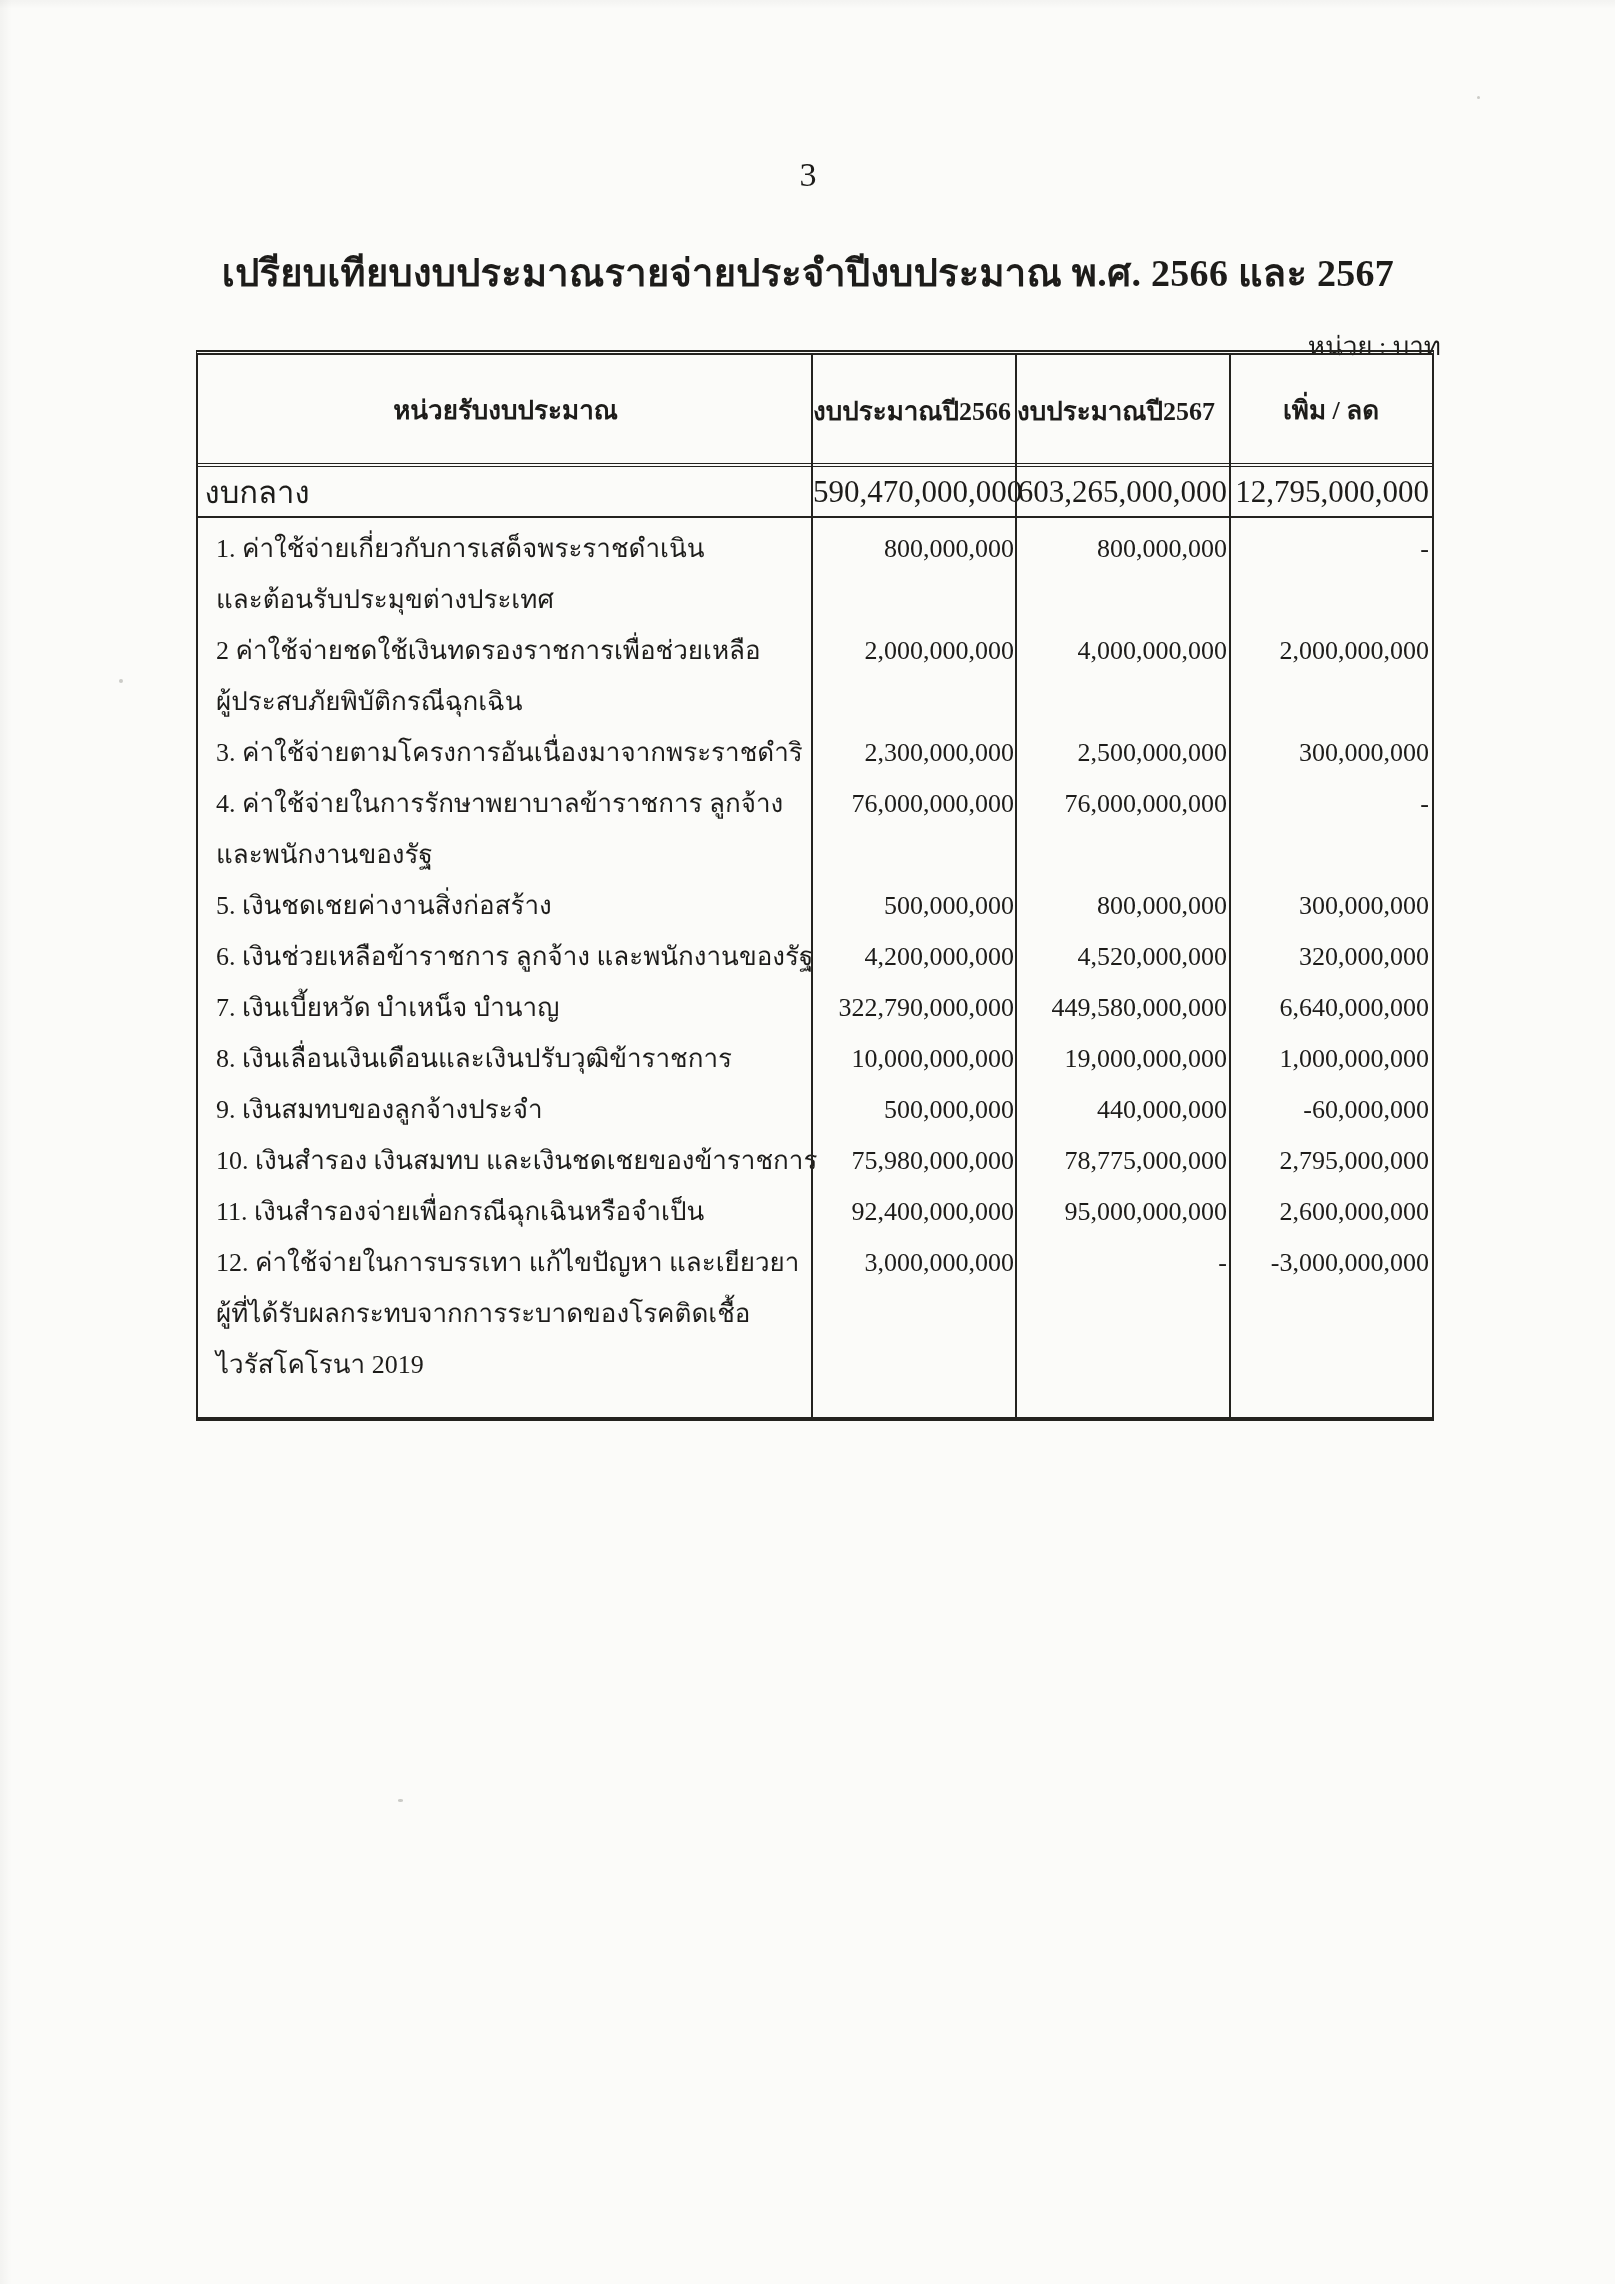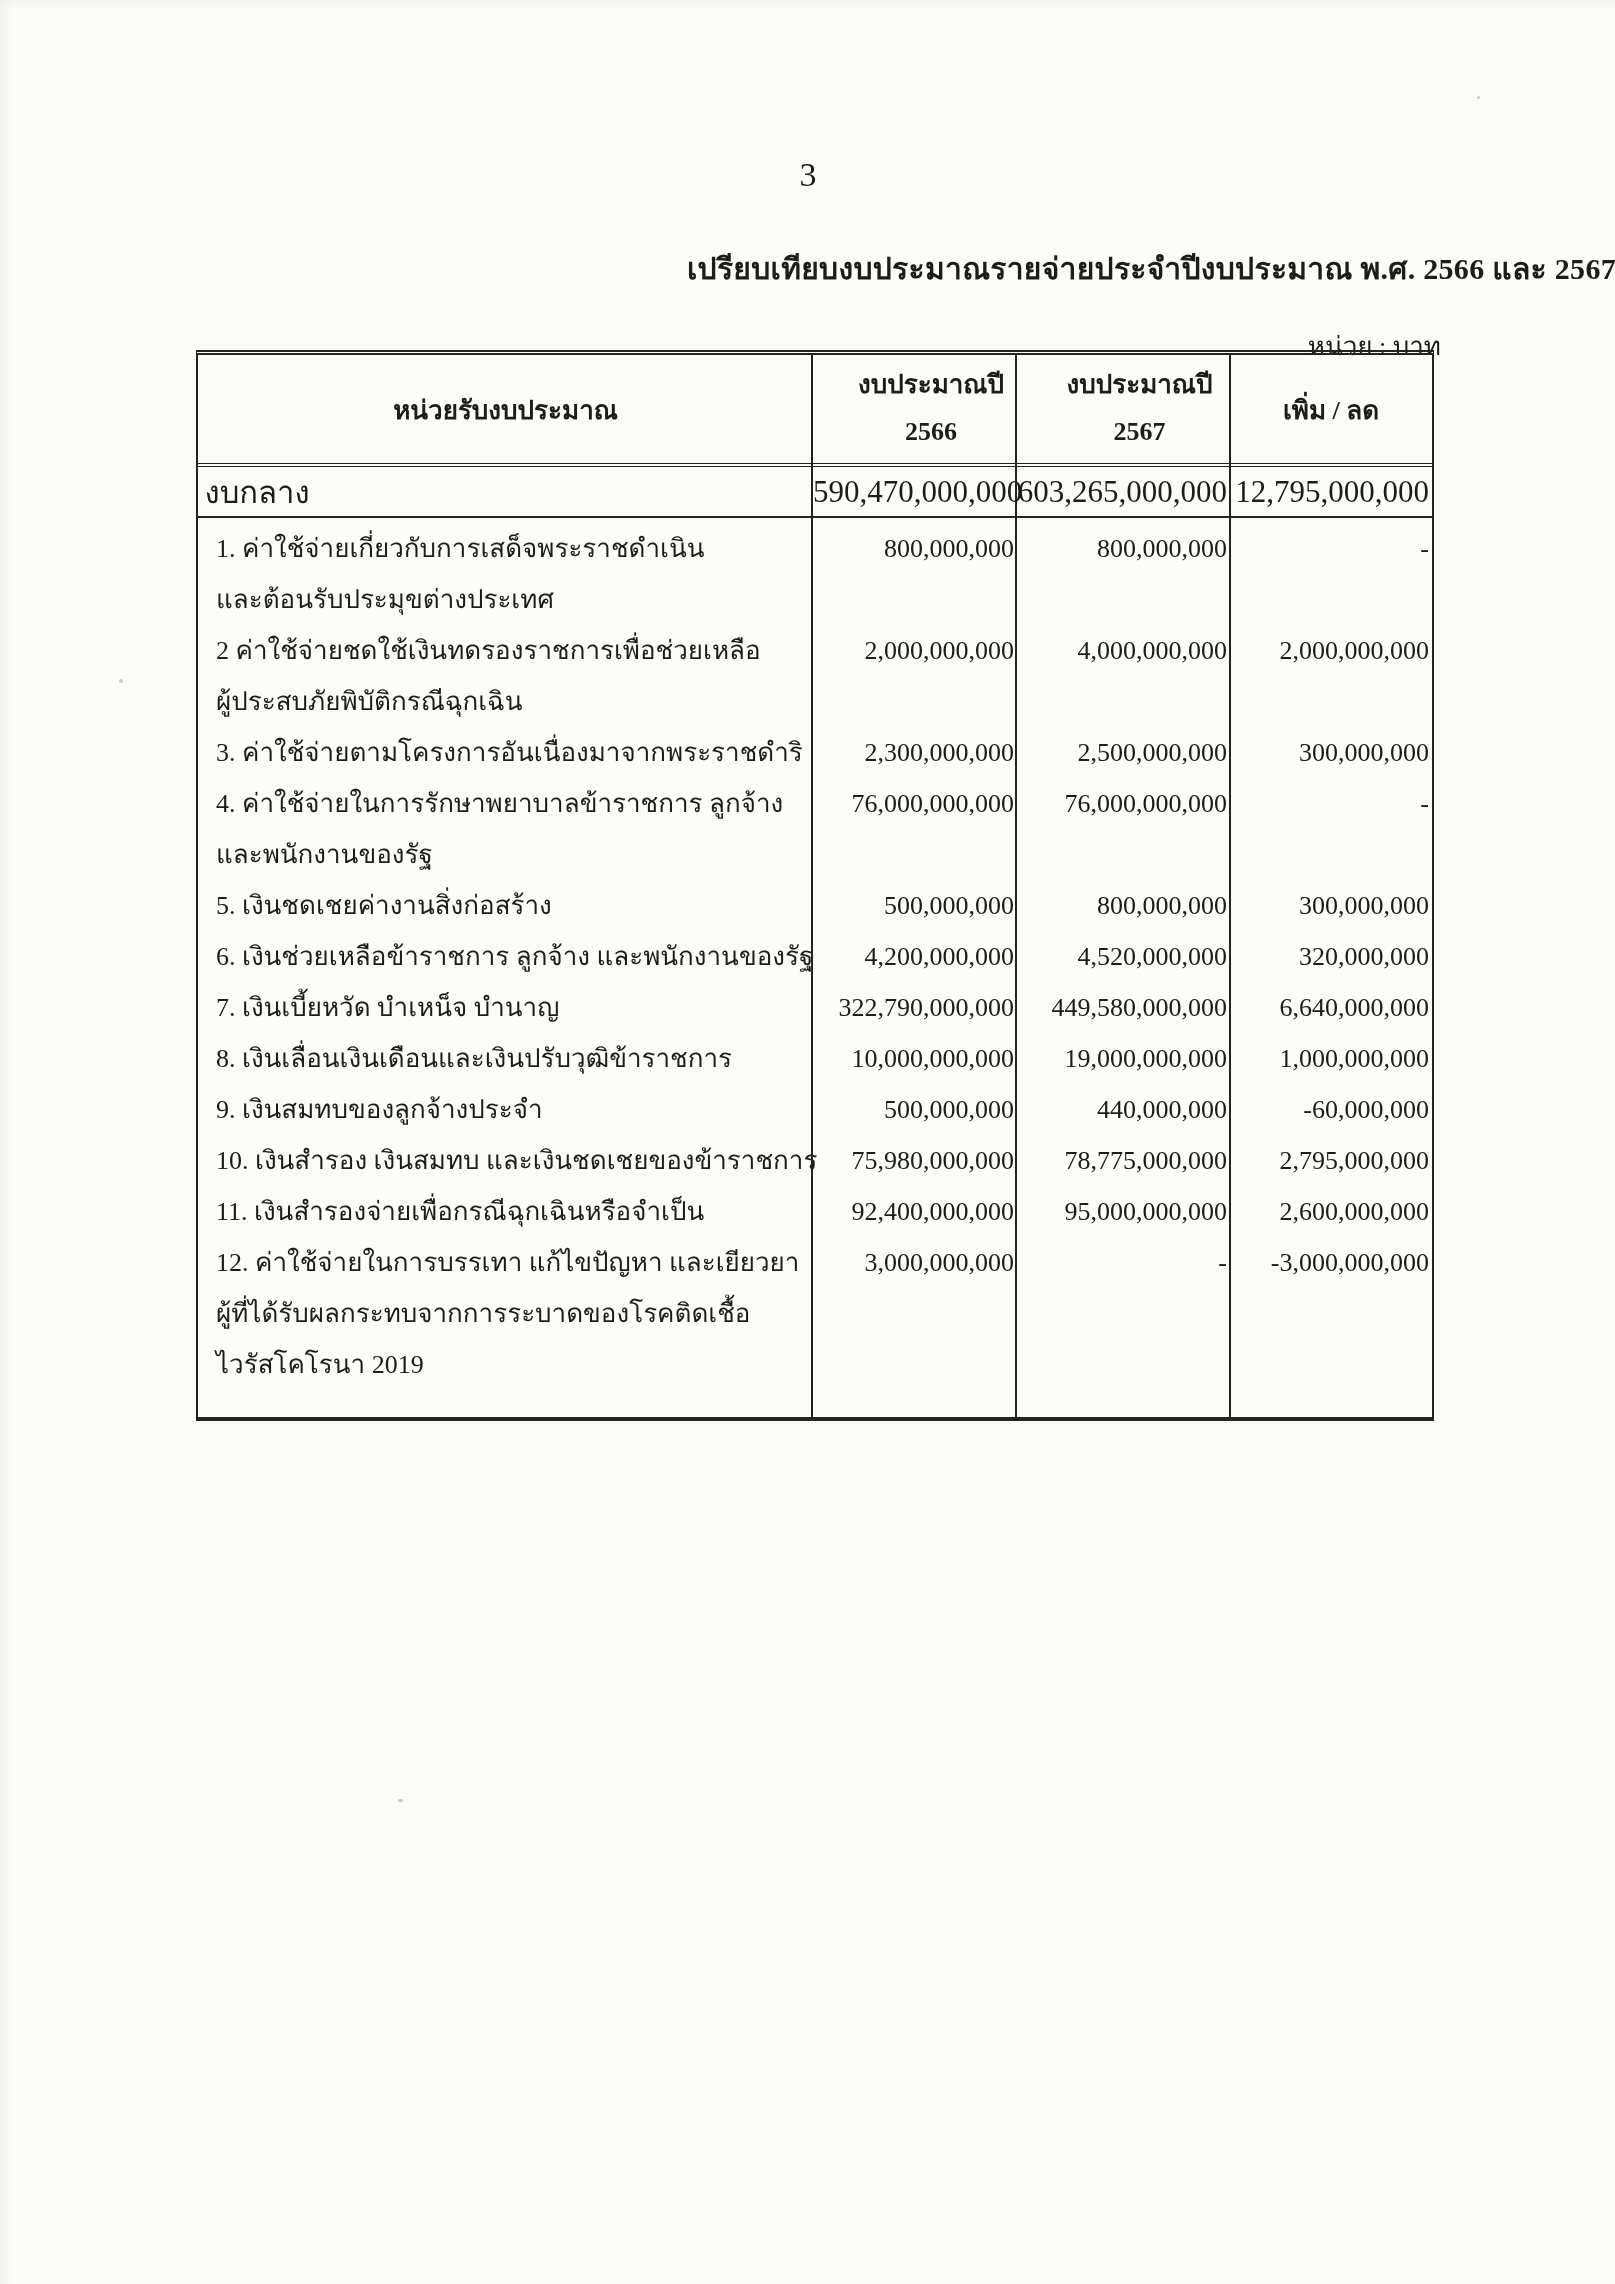--- a/index.html
+++ b/index.html
@@ -33,23 +33,23 @@
   .page-number{
     position:absolute;
     top:158px;left:0;right:0;
     text-align:center;
     font-size:34px;
     line-height:1;
   }
   .doc-title{
     position:absolute;
     top:249px;left:0;right:0;
-    text-align:right;
+    text-align:center;
     font-weight:700;
-    font-size:30px;
+    font-size:38px;
     line-height:1.3;
     letter-spacing:0.3px;
   }
   .unit-label{
     position:absolute;
     top:299px;
     right:175px;
     font-size:26px;
     line-height:1.2;
     margin-top:32px;
@@ -88,24 +88,23 @@
     font-weight:700;
     font-size:26px;
   }
   .header-cell{
     display:flex;
     align-items:center;
     justify-content:center;
     text-align:center;
   }
   .header-cell.two-line{
-    flex-direction:column;
+    flex-direction:row;
     justify-content:flex-start;
     padding-top:5.9px;
-    margin-left:32px;
   }
   .header-cell .hline{
     line-height:47px;
     white-space:nowrap;
   }
   .total-row{
     height:51px;
     border-bottom:2px solid var(--rule);
     font-weight:400;
     font-size:31px;

